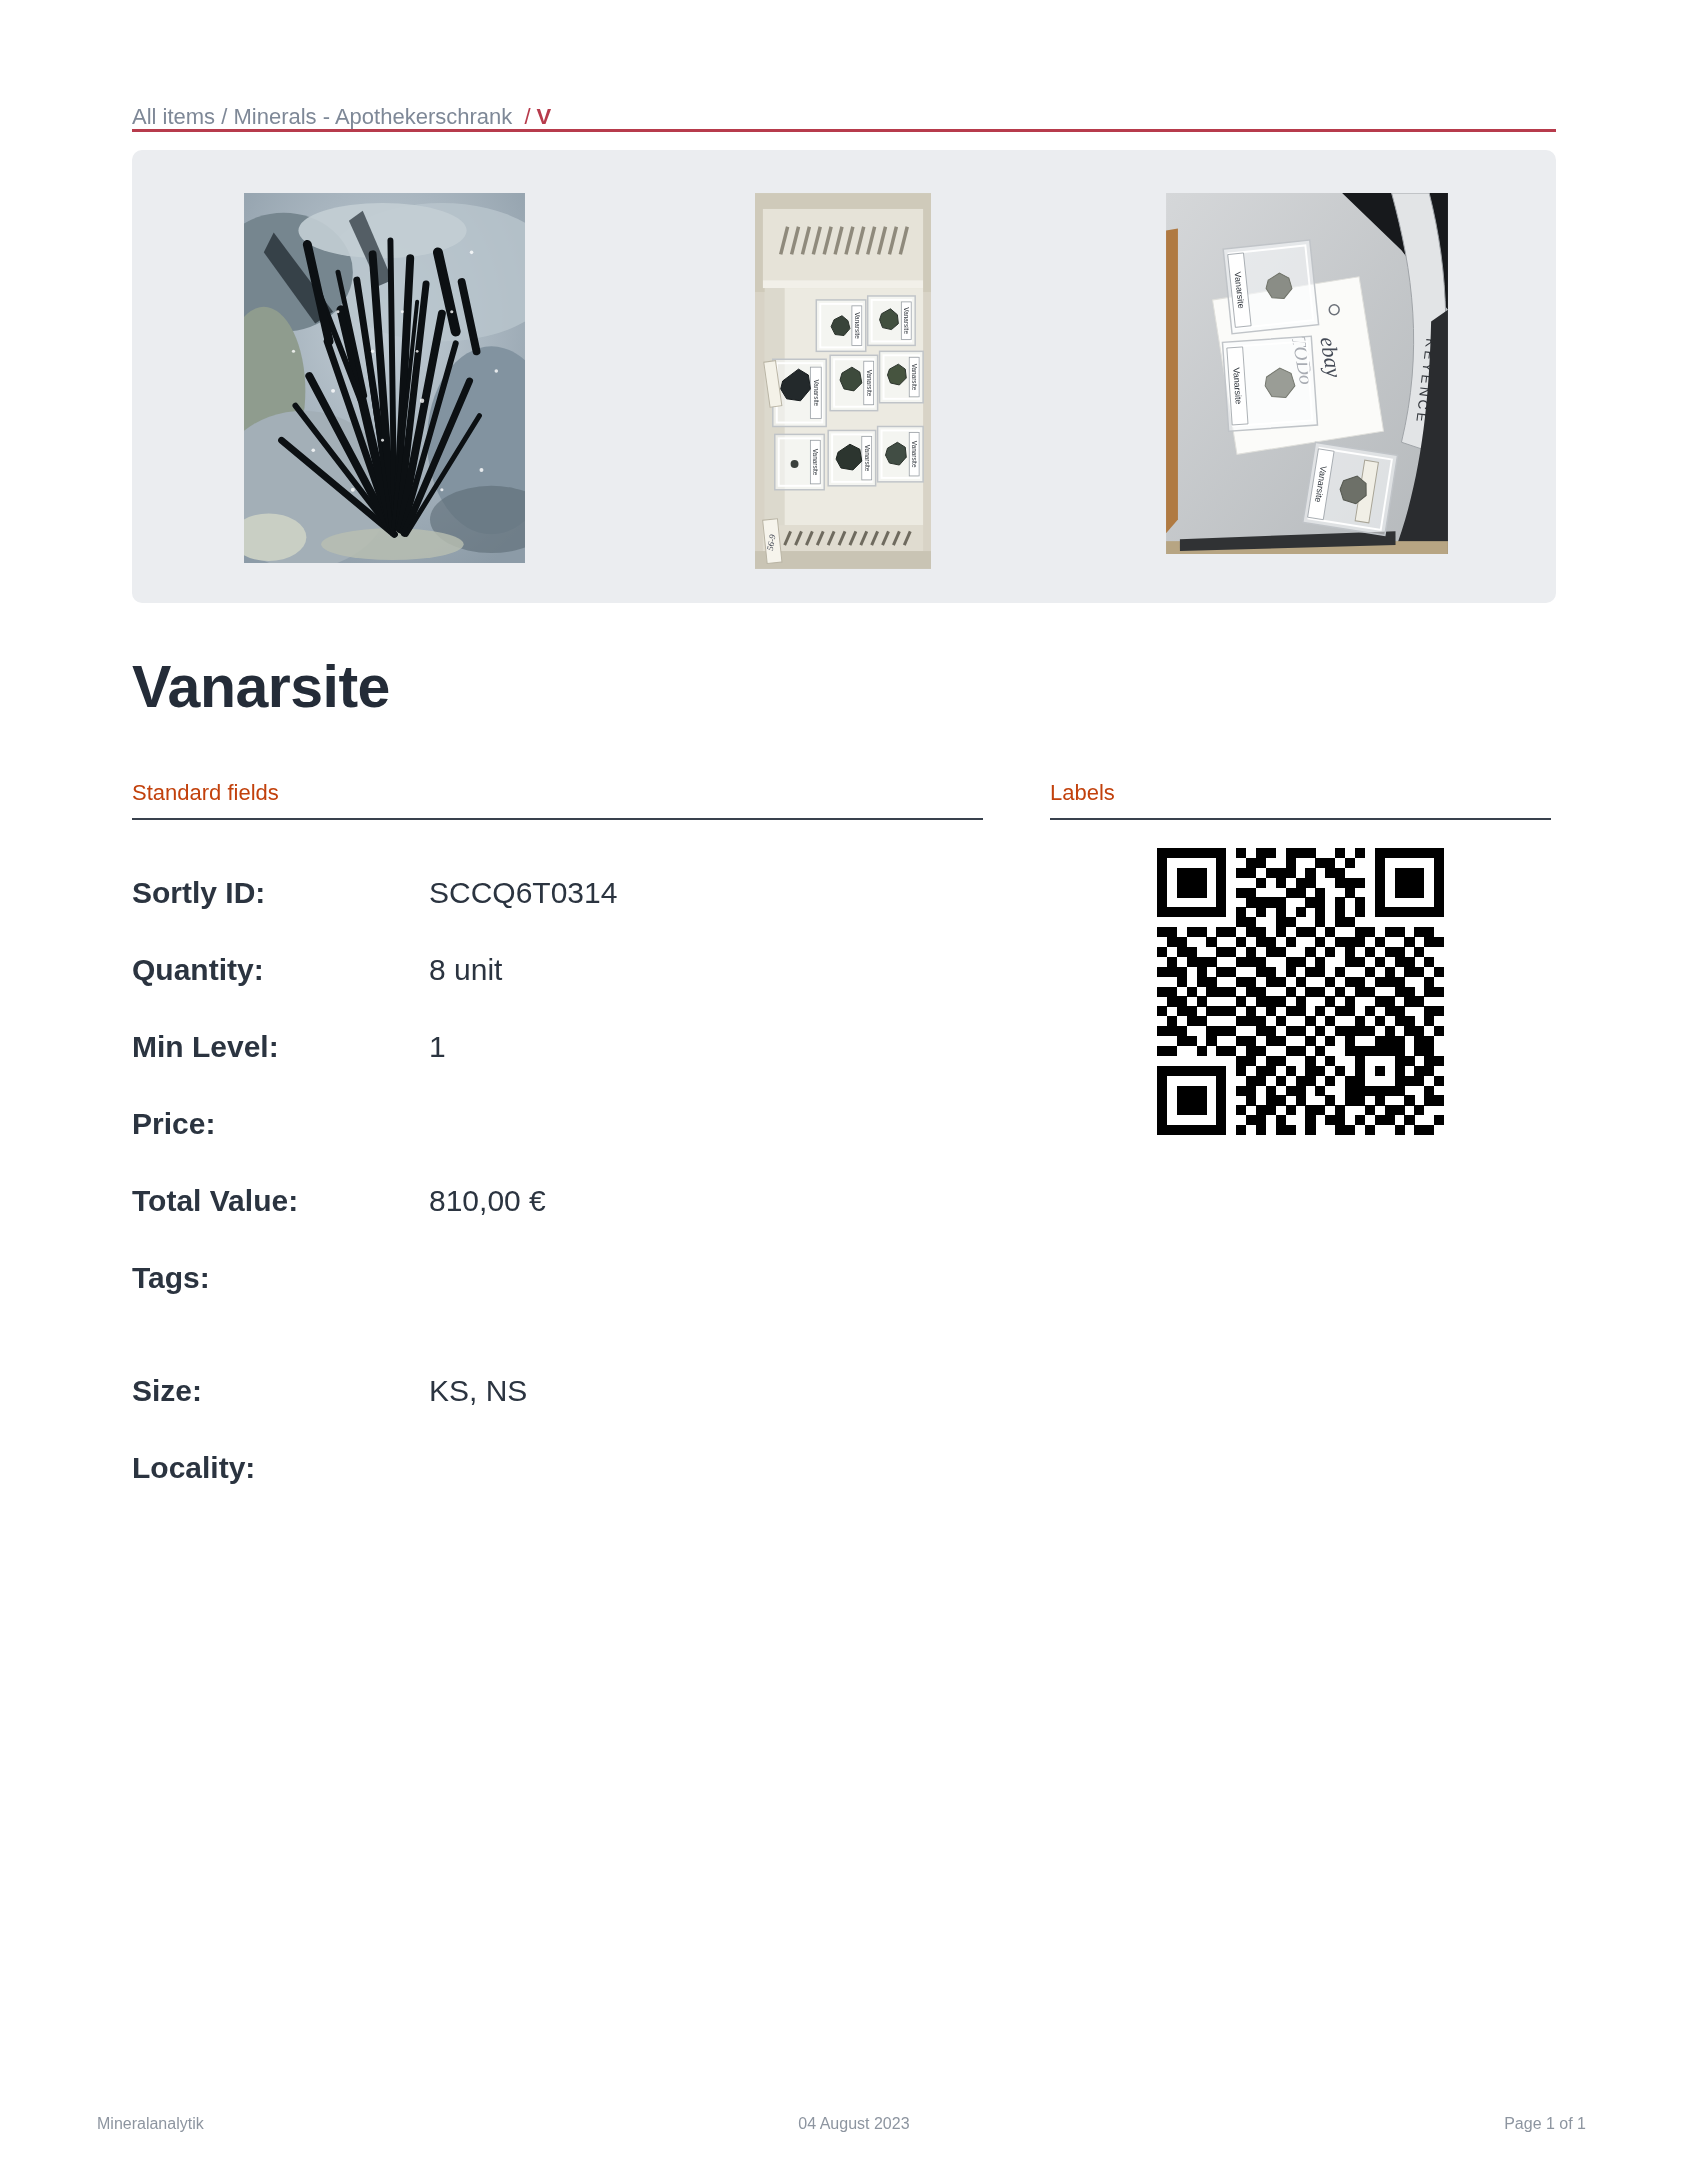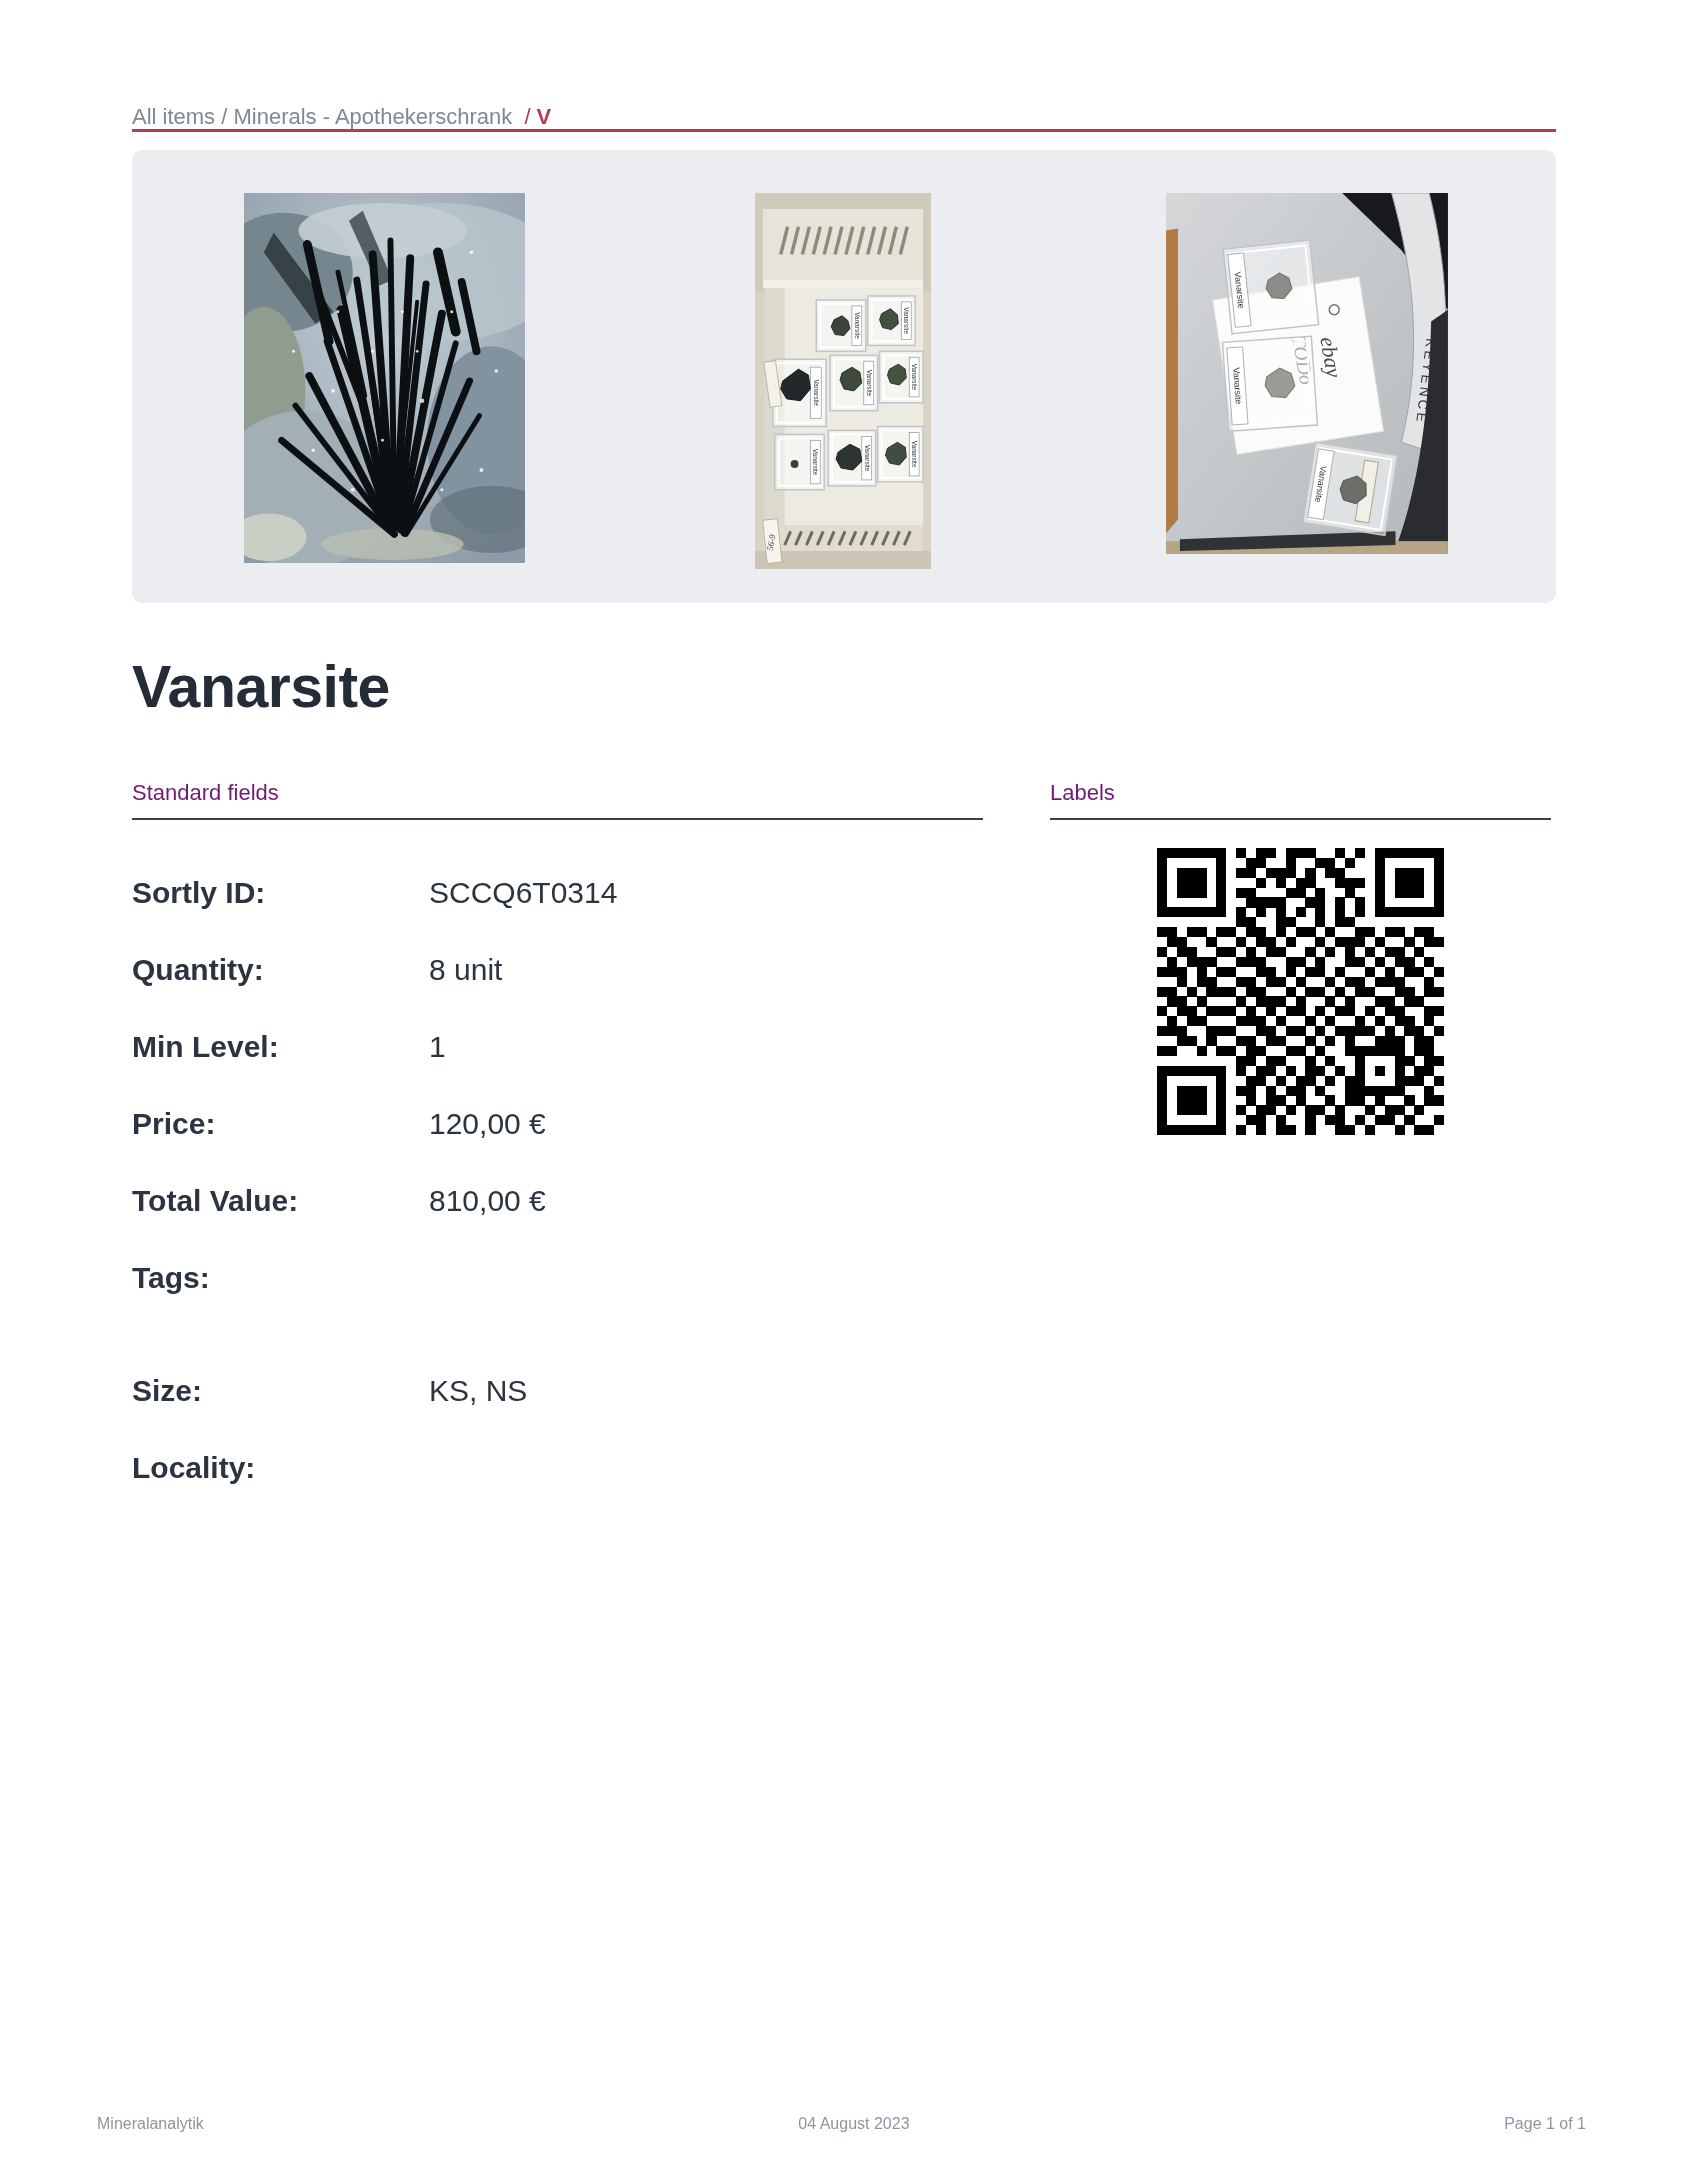--- a/index.html
+++ b/index.html
@@ -20,21 +20,21 @@
   .photo-2{left:623px;}
   .photo-3{left:1034px;}
 
   
   .page-title{position:absolute;left:132px;top:657px;margin:0;font-size:59px;line-height:61px;
               font-weight:bold;letter-spacing:-0.5px;color:#242c38;}
 
   
   .col-left{position:absolute;left:132px;top:780px;width:851px;}
   .col-right{position:absolute;left:1050px;top:780px;width:501px;}
-  .sec-head{font-size:22px;line-height:26px;padding-bottom:12px;border-bottom:2px solid #39414d;color:#701a75;}
+  .sec-head{font-size:22px;line-height:26px;padding-bottom:12px;border-bottom:2px solid #39414d;color:#c2410c;}
   .sec-head.gray{color:#8b93a0;border-bottom-color:#a8aeb7;}
   .sec-head.custom{margin-top:34px;}
   .fields{padding-top:20px;}
   .fields.custom{padding-top:36px;}
   .field-row{display:flex;margin-top:29px;font-size:30px;line-height:48px;color:#2b3440;}
   .field-label{width:297px;flex:none;font-weight:bold;}
   .field-value{flex:1;}
 
   
   .qr-wrap{width:287px;height:287px;margin:28px auto 0 auto;}
@@ -292,21 +292,20 @@
         <div class="field-row">
           <div class="field-label">Quantity:</div>
           <div class="field-value">8 unit</div>
         </div>
         <div class="field-row">
           <div class="field-label">Min Level:</div>
           <div class="field-value">1</div>
         </div>
         <div class="field-row">
           <div class="field-label">Price:</div>
-          <div class="field-value">120,00 €</div>
         </div>
         <div class="field-row">
           <div class="field-label">Total Value:</div>
           <div class="field-value">810,00 €</div>
         </div>
         <div class="field-row">
           <div class="field-label">Tags:</div>
         </div>
       </div>
 

